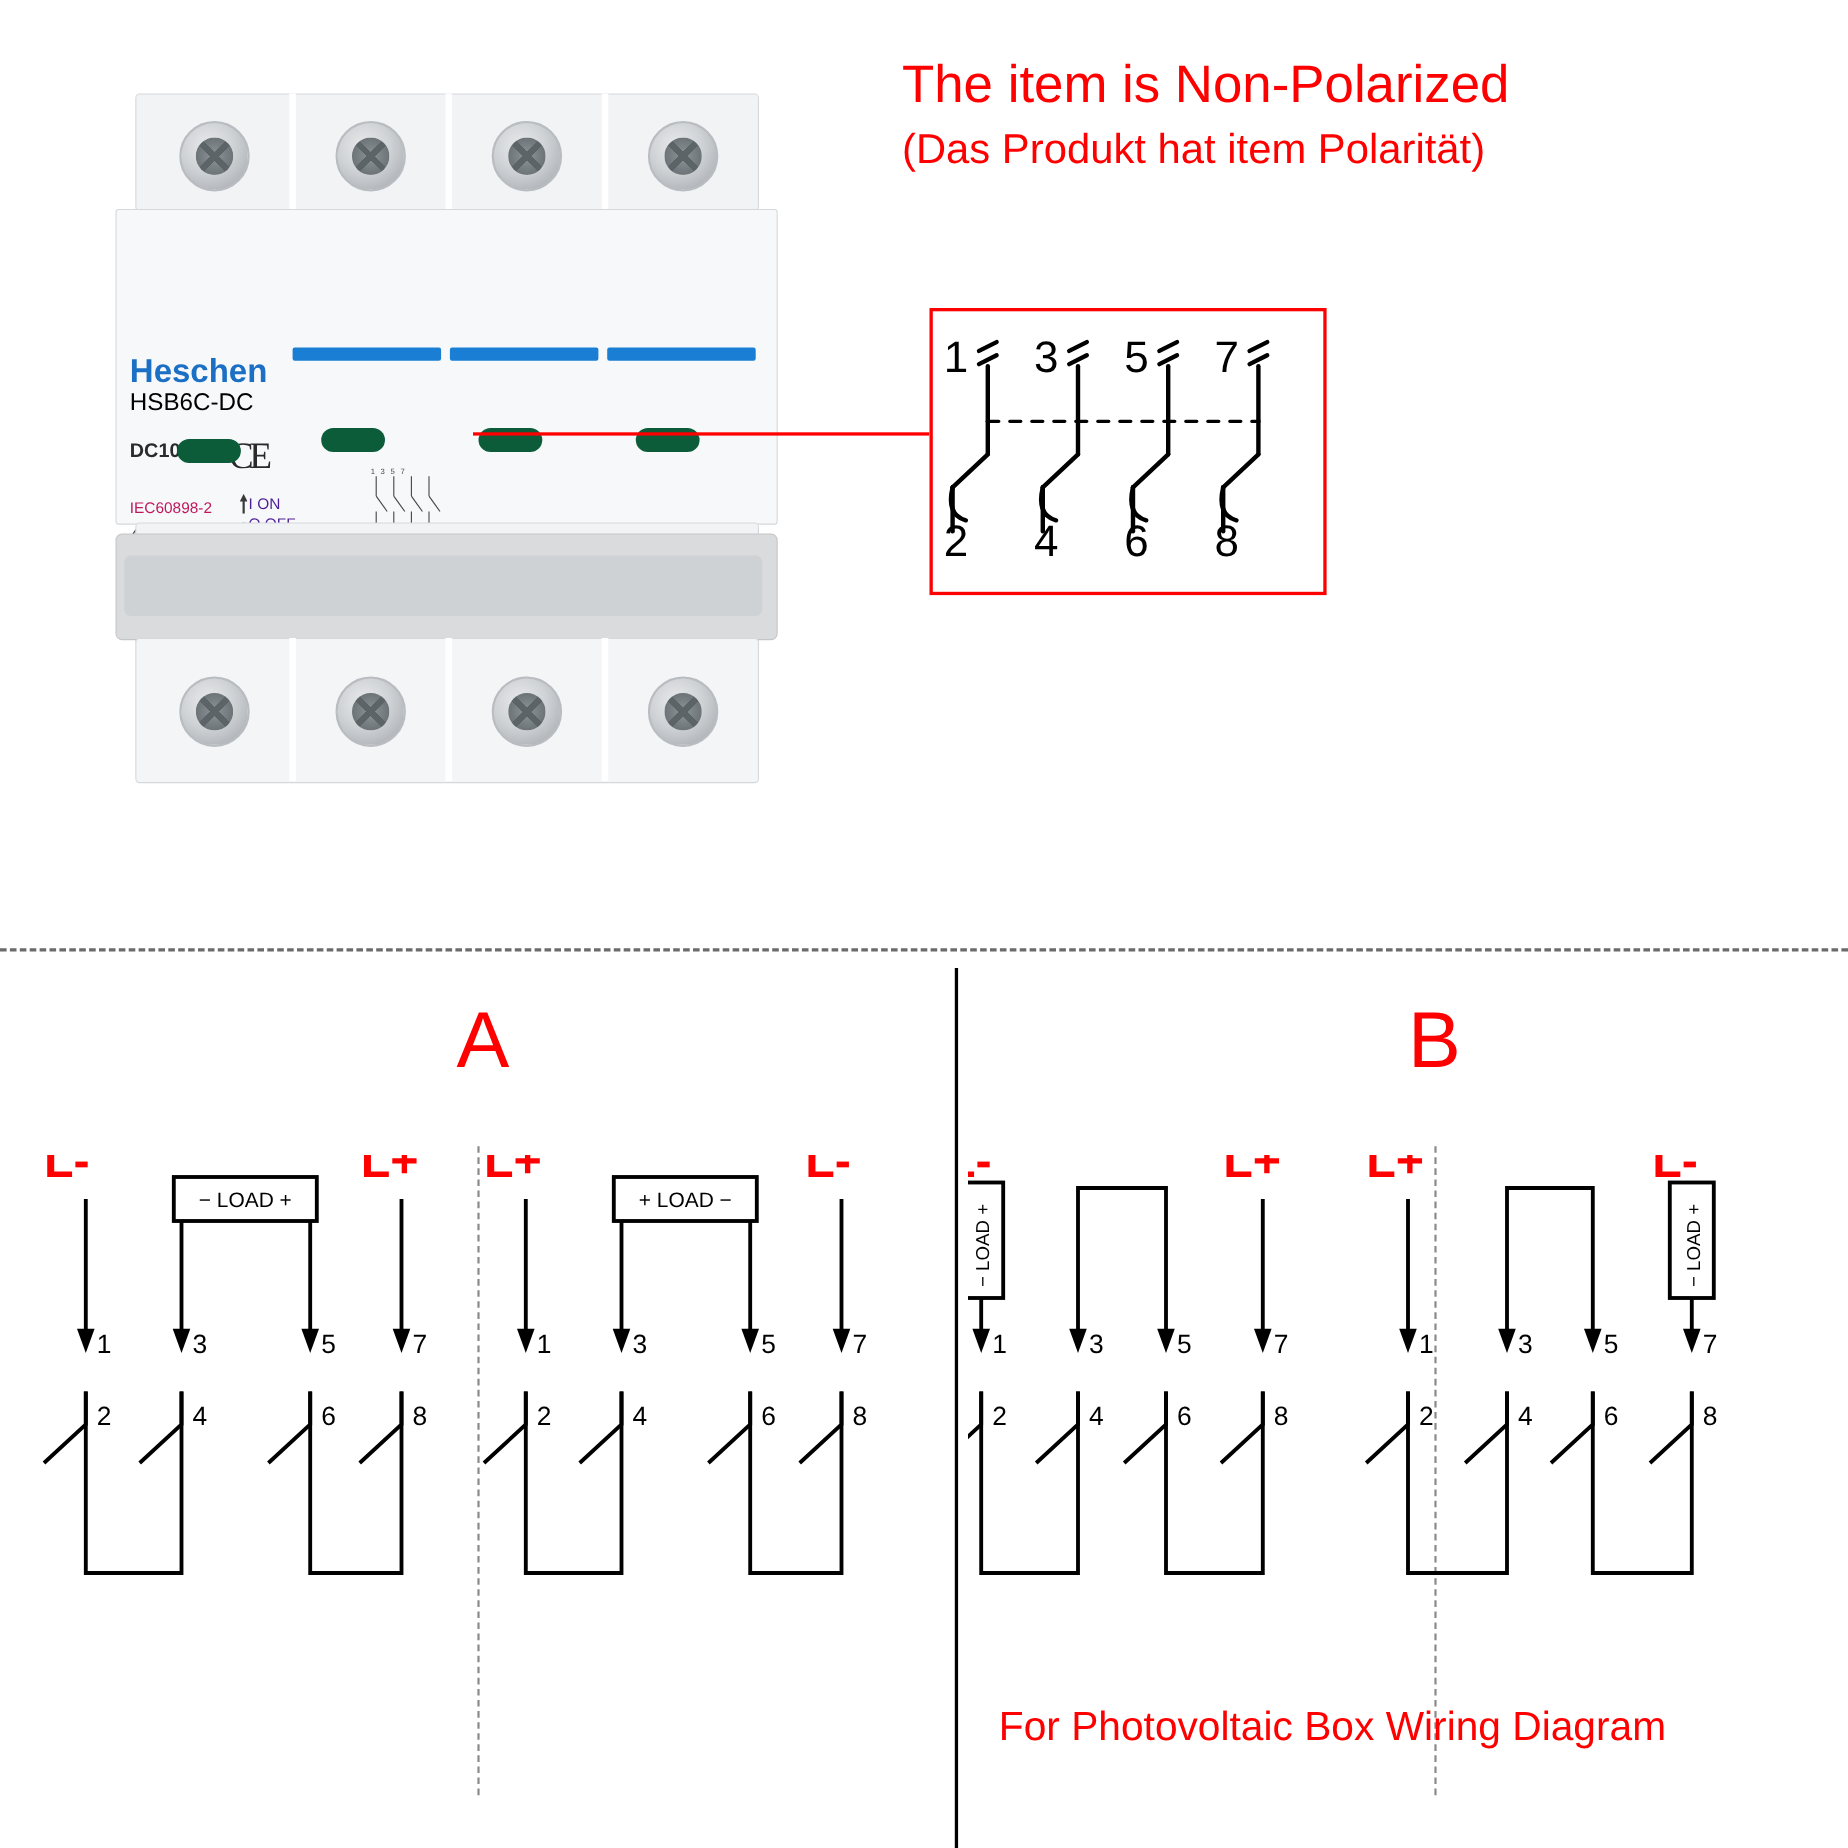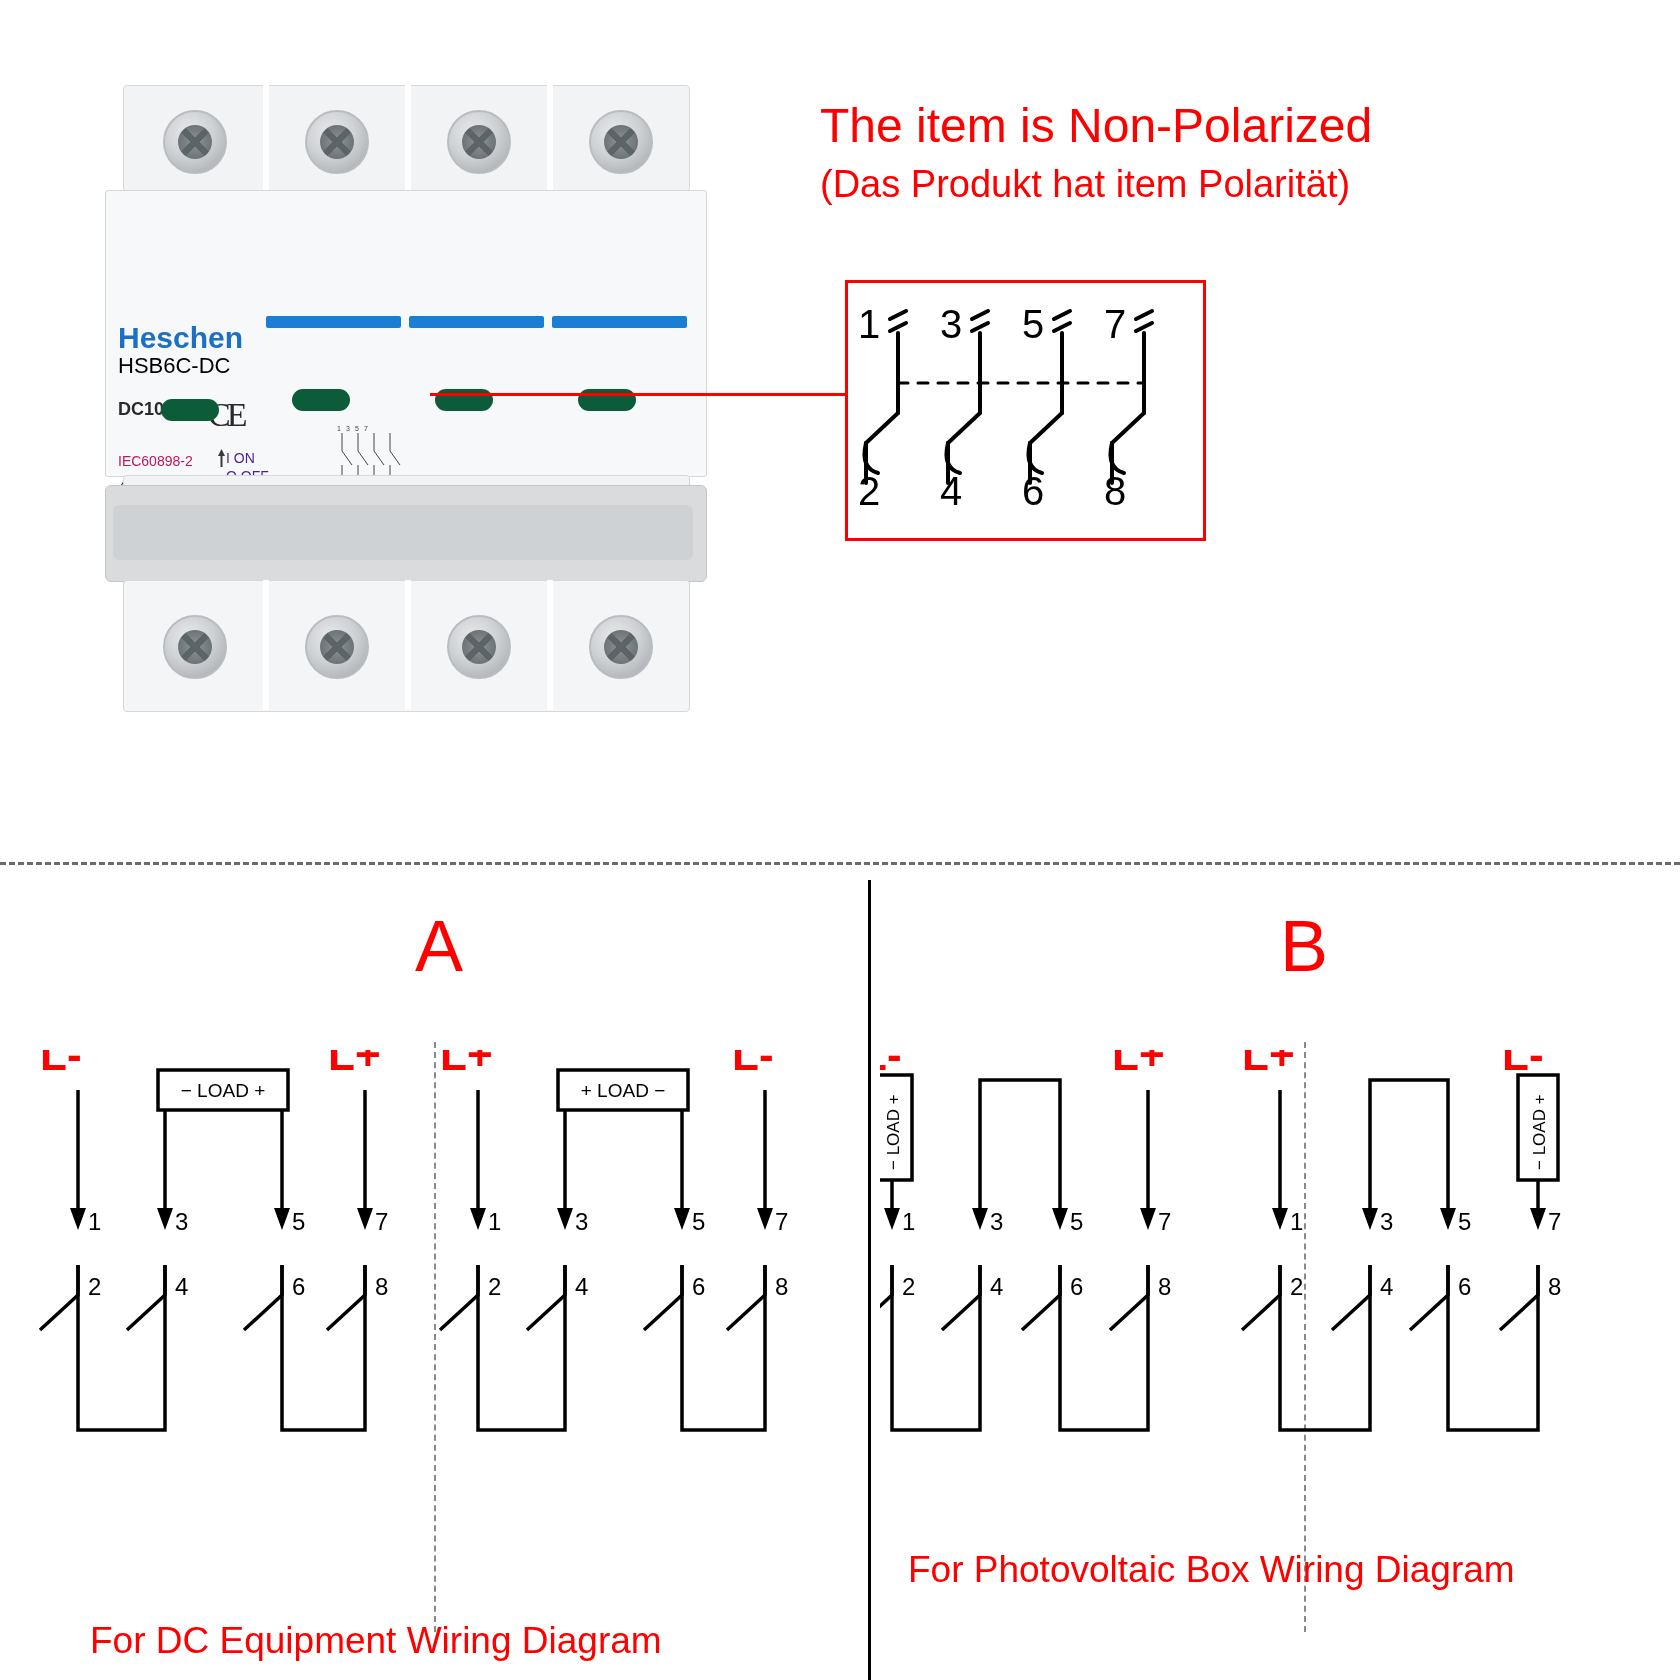--- a/index.html
+++ b/index.html
@@ -10,21 +10,21 @@
     position:relative;
     overflow:hidden;
   }
   .root{position:absolute;left:0;top:0;width:1680px;height:1680px;}
 
   
   .headline{
     position:absolute;left:820px;top:50px;width:850px;
     color:#ff0000;font-size:48px;letter-spacing:0px;
   }
-  .headline .l1{white-space:nowrap;margin-top:48px;}
+  .headline .l1{white-space:nowrap;}
   .headline .l2{font-size:38px;margin-top:10px;white-space:nowrap;}
 
   
   .breaker{position:absolute;left:105px;top:85px;width:600px;height:640px;}
   .topbar{position:absolute;left:18px;top:0px;width:565px;height:105px;background:#f2f3f5;border:1px solid #d6d8dc;border-radius:4px;}
   .poleGapTop{position:absolute;top:0;width:6px;height:105px;background:#ffffff;}
   .midbody{position:absolute;left:0px;top:105px;width:600px;height:285px;background:#f7f8f9;border:1px solid #d6d8dc;border-radius:3px;}
   .lowerbody{position:absolute;left:18px;top:390px;width:565px;height:110px;background:#f2f3f5;border:1px solid #d6d8dc;border-radius:4px;}
   .base{position:absolute;left:0px;top:400px;width:600px;height:95px;background:#d9dbdd;border:1px solid #c3c6c9;border-radius:6px;}
   .basebar{position:absolute;left:8px;top:420px;width:580px;height:55px;background:#cfd2d5;border-radius:6px;}
@@ -375,16 +375,15 @@
         <text x="500" y="180">3</text>
         <text x="578" y="180">5</text>
         <text x="668" y="180">7</text>
       <text x="410" y="245">2</text>
         <text x="500" y="245">4</text>
         <text x="578" y="245">6</text>
         <text x="668" y="245">8</text>
     </g>
   </svg>
 
-  <div class="panel-caption" style="left:90px;top:1620px">For DC Equipment Wiring Diagram</div>
   <div class="panel-caption" style="left:908px;top:1549px">For Photovoltaic Box Wiring Diagram</div>
 
 </div>
 
 </body></html>

